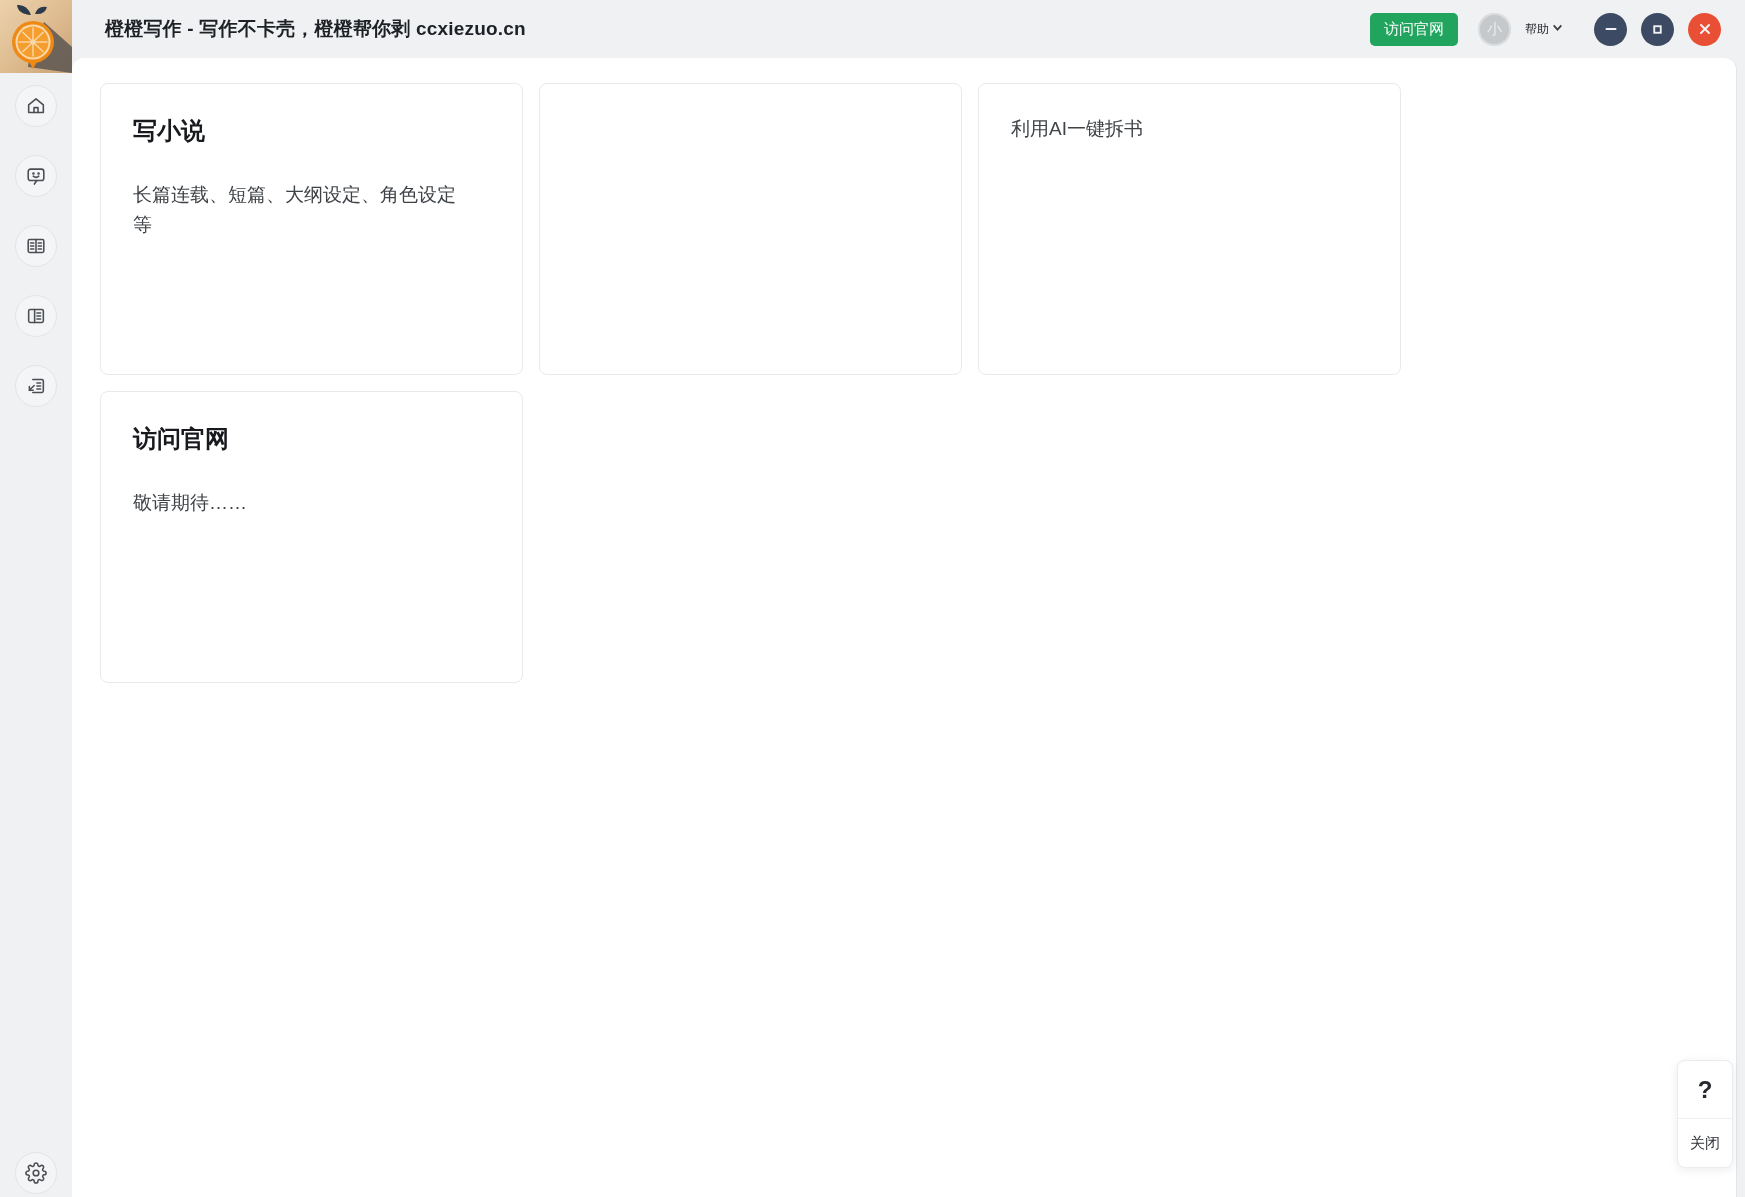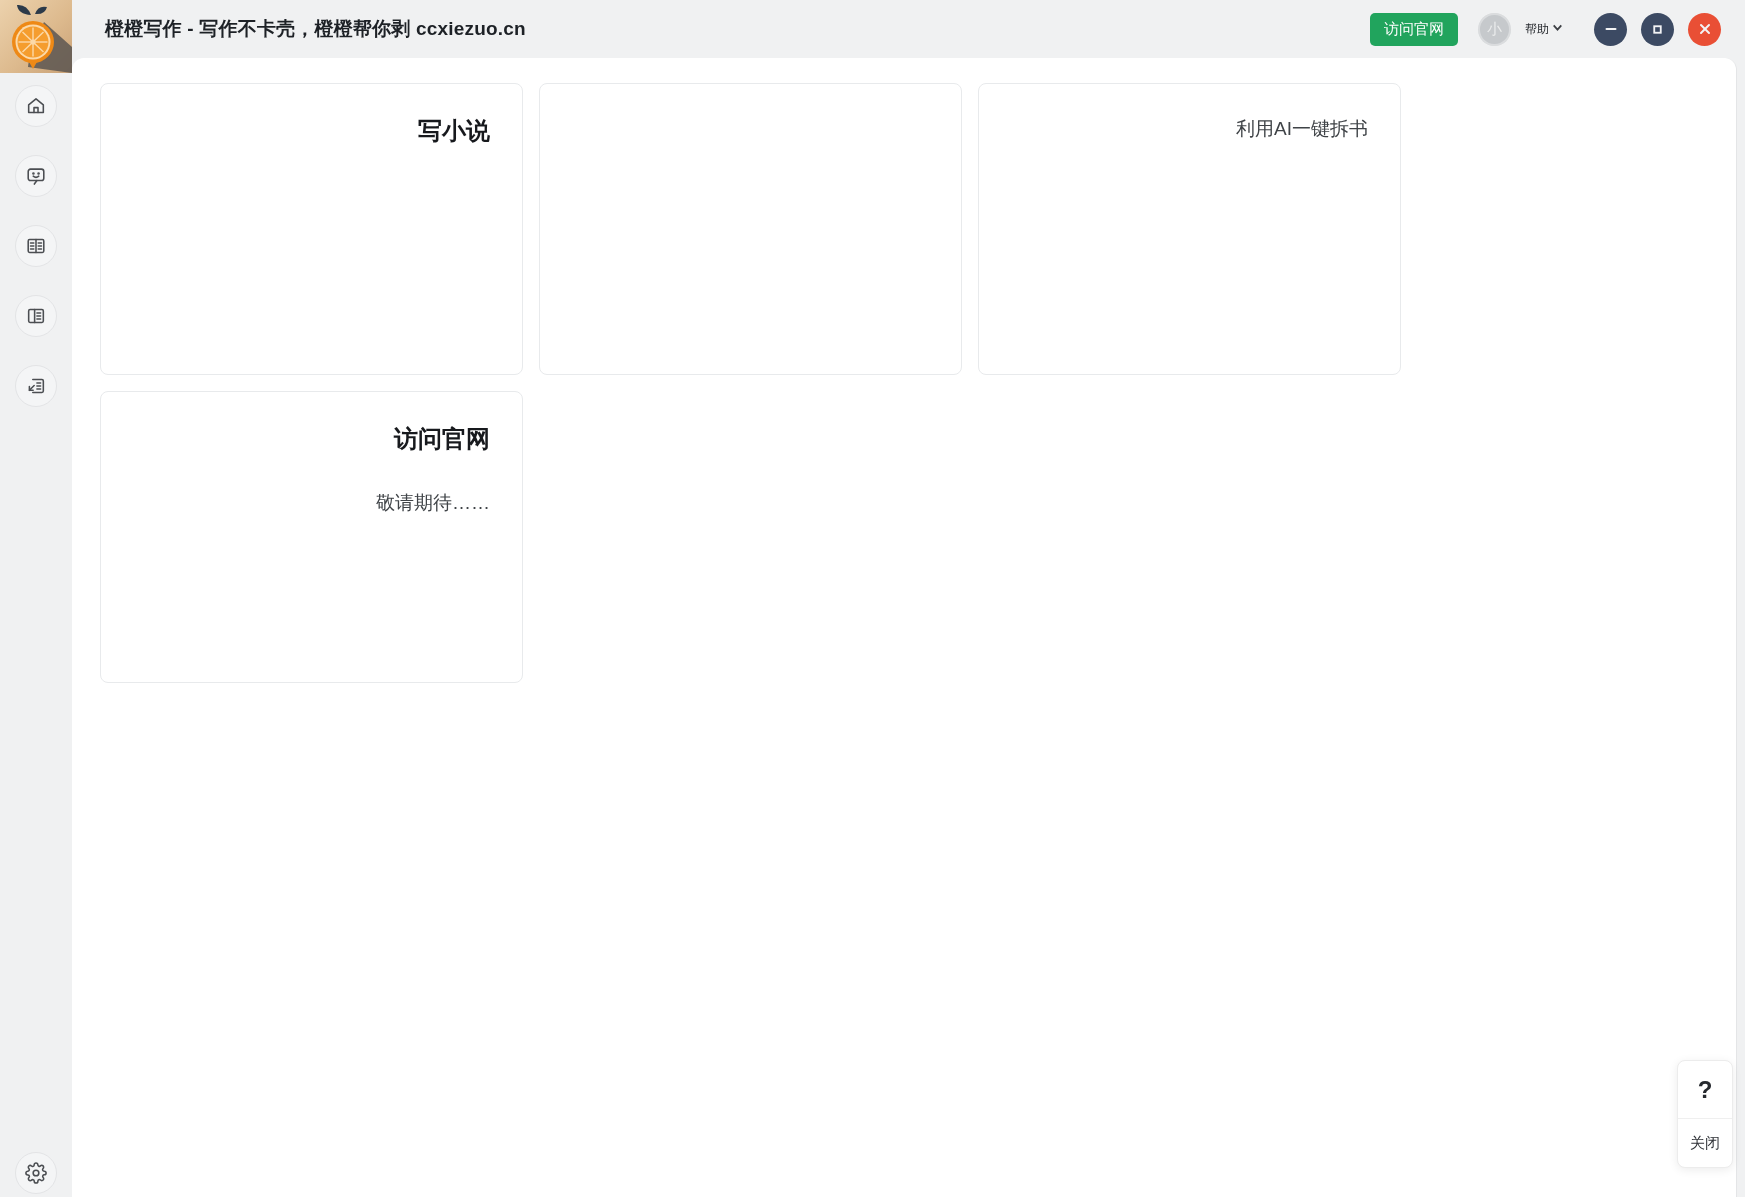--- a/index.html
+++ b/index.html
@@ -69,21 +69,20 @@
   }
   .win-btn.dark { background: #3c4a63; }
   .win-btn.red { background: #e94f35; }
   .win-btn svg { stroke: #f3f4f5; fill: none; stroke-width: 2; stroke-linecap: round; }
 
   
   .main {
     position: absolute; left: 72px; top: 58px; width: 1665px; bottom: 0;
     background: #ffffff; border-radius: 12px 12px 0 0;
     border-right: 1px solid #e4e5e7;
-    text-align: right;
   }
   .cards {
     padding: 25px 0 0 28px;
     display: grid;
     grid-template-columns: repeat(3, 423px);
     gap: 16px;
   }
   .card {
     height: 292px; background: #ffffff;
     border: 1px solid #e8eaec; border-radius: 8px;
@@ -247,20 +246,22 @@
         </button>
       </div>
     </div>
   </div>
 
   <div class="main">
     <div class="cards">
 
       <div class="card">
         <h2>写小说</h2>
+        <p>长篇连载、短篇、大纲设定、角色设定
+等</p>
       </div>
 
       <div class="card">
       </div>
 
       <div class="card">
         <p>利用AI一键拆书</p>
       </div>
 
       <div class="card">

